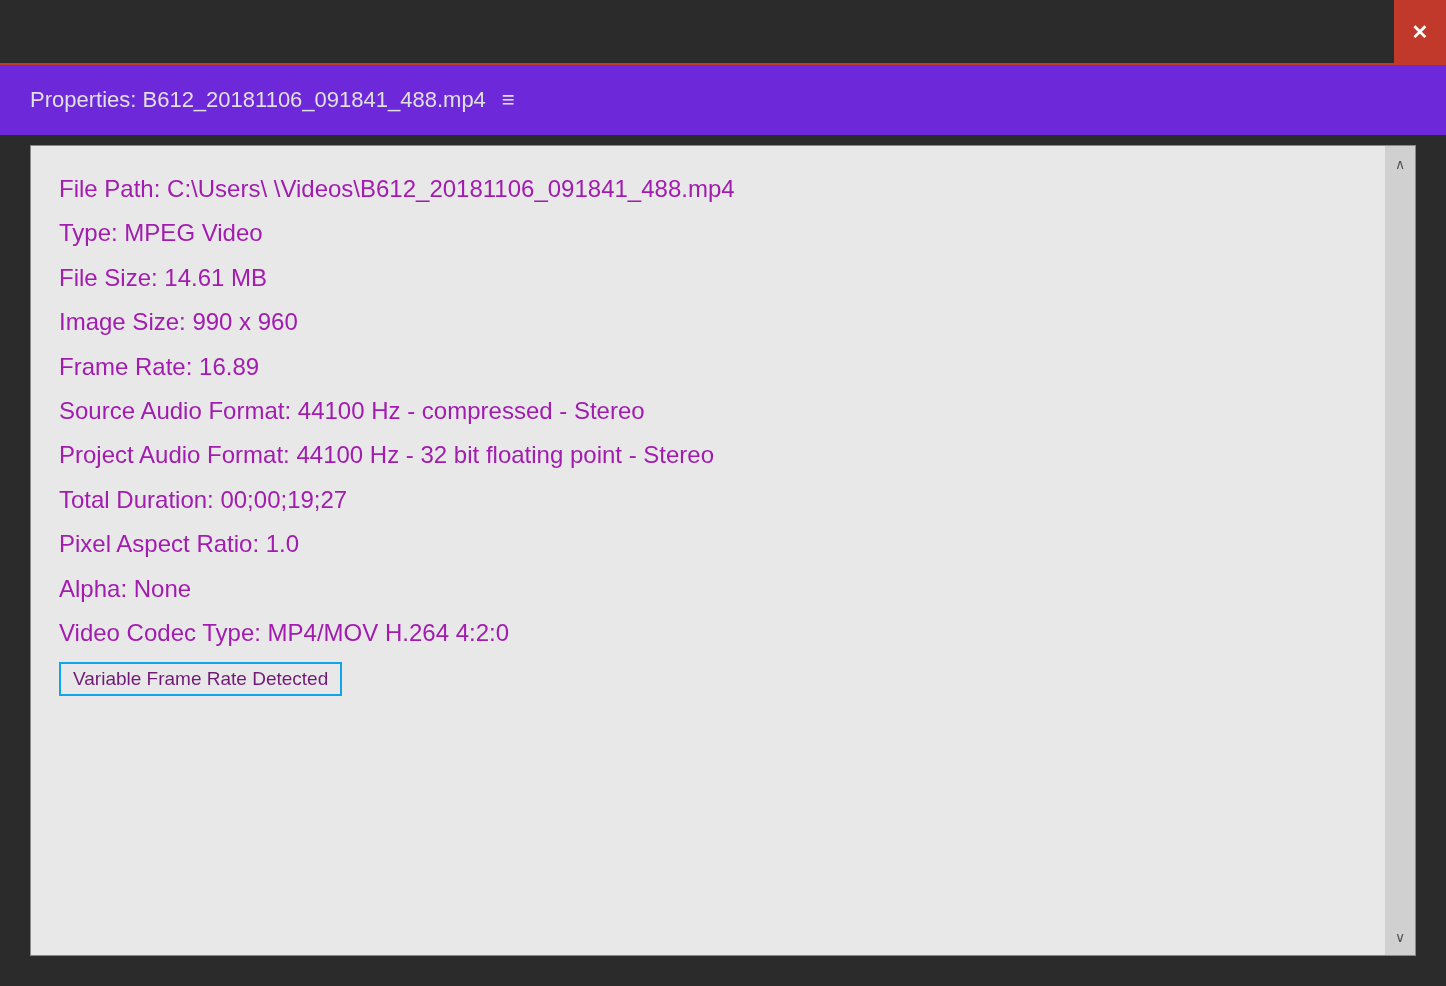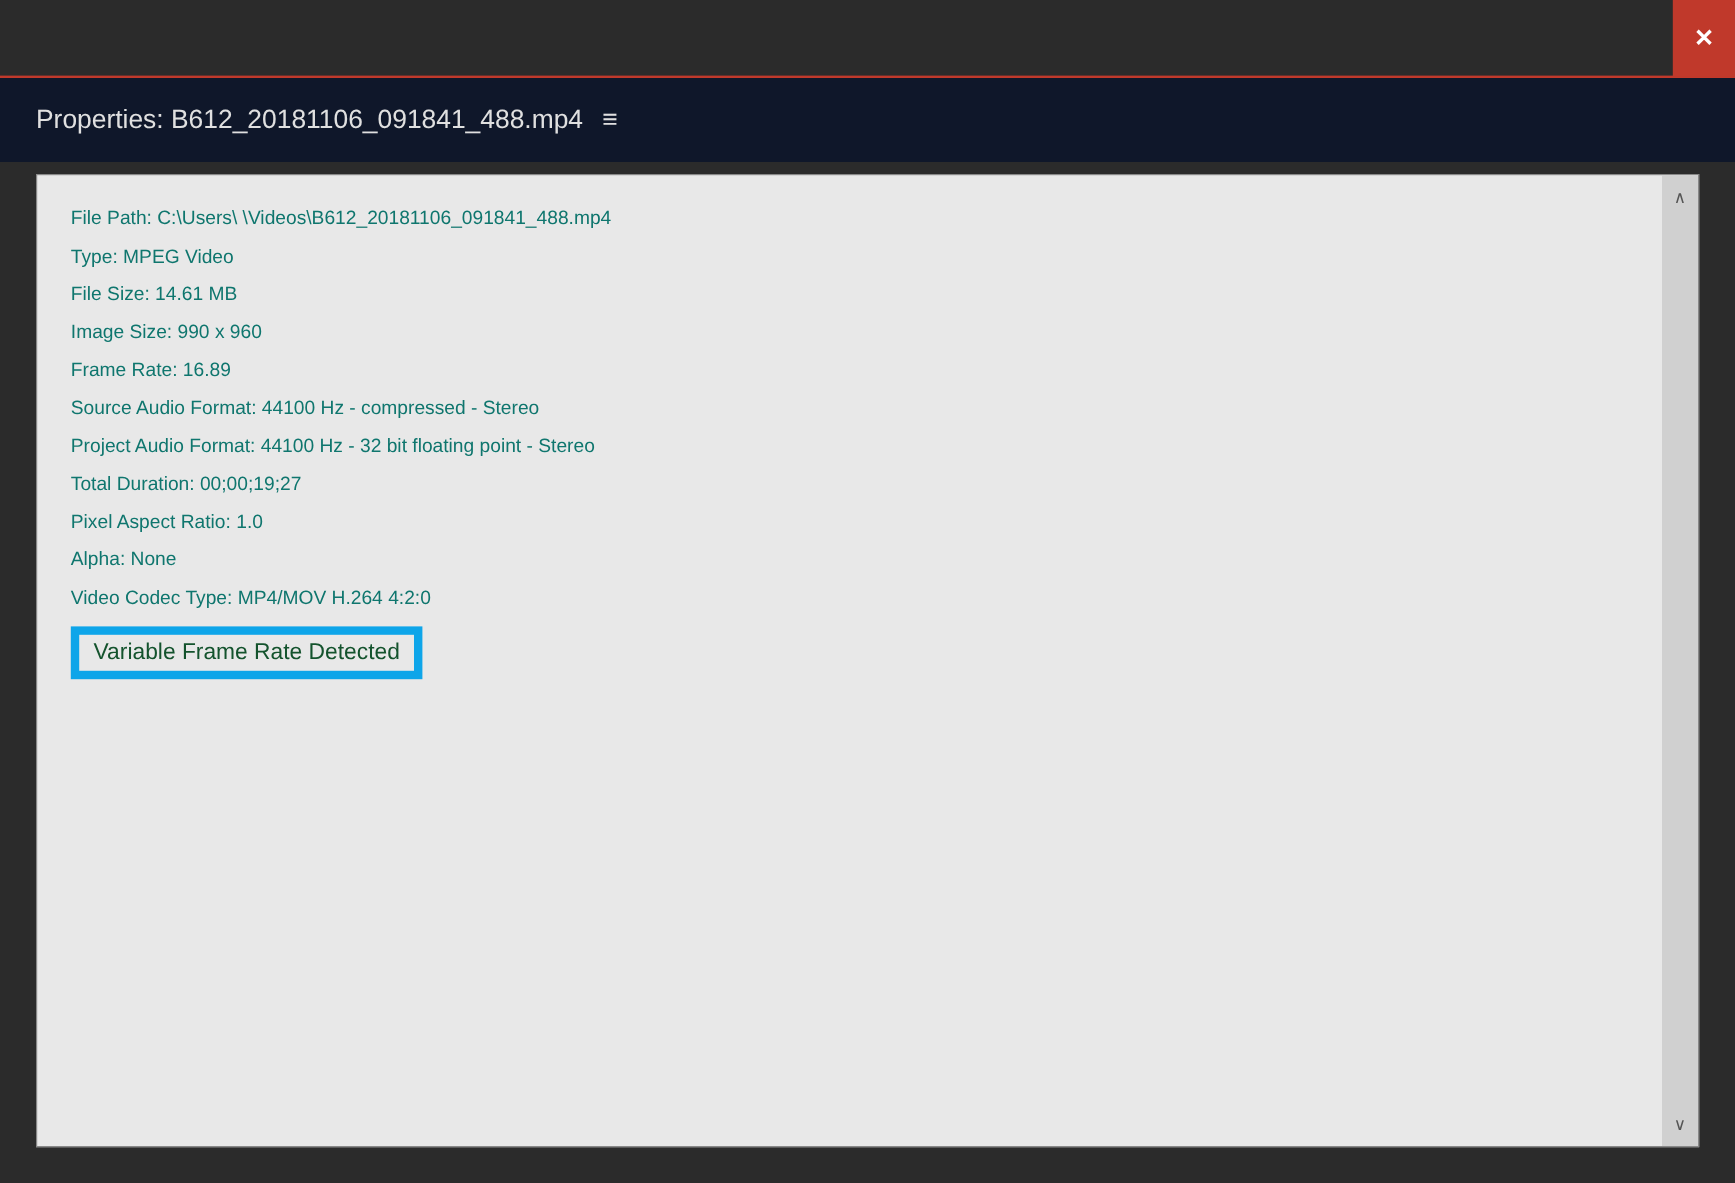--- a/index.html
+++ b/index.html
@@ -40,21 +40,21 @@
       cursor: pointer;
       color: white;
       font-size: 20px;
       font-weight: bold;
     }
 
     
     .header-row {
       width: 100%;
       height: 70px;
-      background-color: #0f172a;
+      background-color: #6d28d9;
       display: flex;
       align-items: center;
       padding: 0 30px;
       gap: 16px;
     }
 
     .header-title {
       color: #e0e0e0;
       font-size: 22px;
       font-weight: normal;
@@ -79,30 +79,30 @@
     .properties-list {
       flex: 1;
       padding: 24px 28px;
       overflow: hidden;
       display: flex;
       flex-direction: column;
       gap: 6px;
     }
 
     .property-item {
-      color: #0f766e;
-      font-size: 16px;
+      color: #a21caf;
+      font-size: 24px;
       line-height: 1.6;
     }
 
     .vfr-badge {
       display: inline-block;
-      border: 7px solid #0ea5e9;
+      border: 2px solid #0ea5e9;
       padding: 4px 12px;
-      color: #14532d;
+      color: #701a75;
       font-size: 19px;
       margin-top: 4px;
     }
 
     
     .scrollbar-track {
       width: 30px;
       background-color: #d0d0d0;
       display: flex;
       flex-direction: column;

